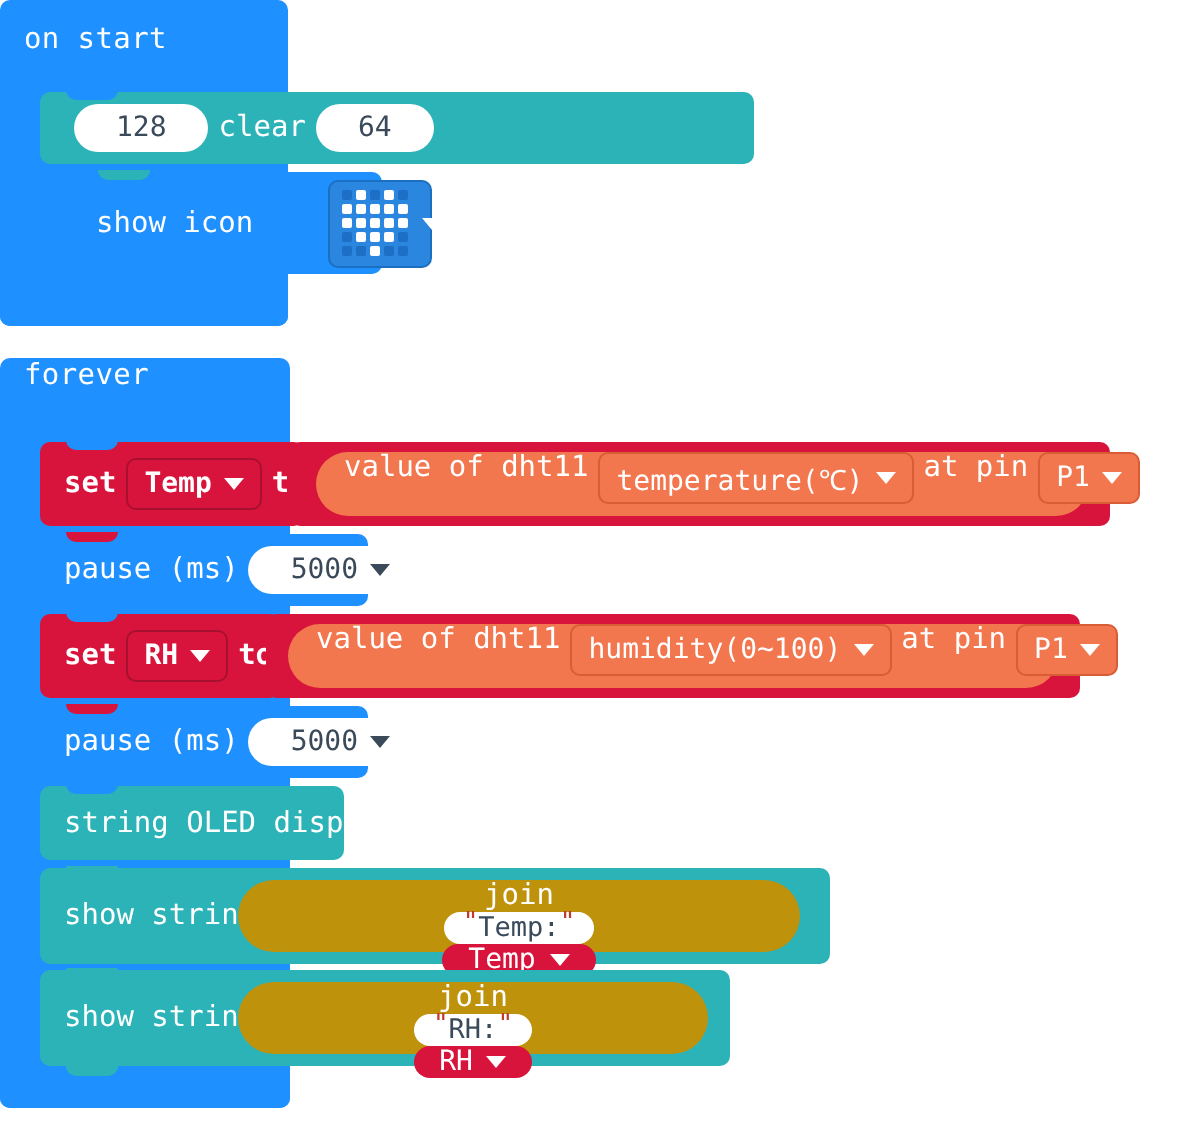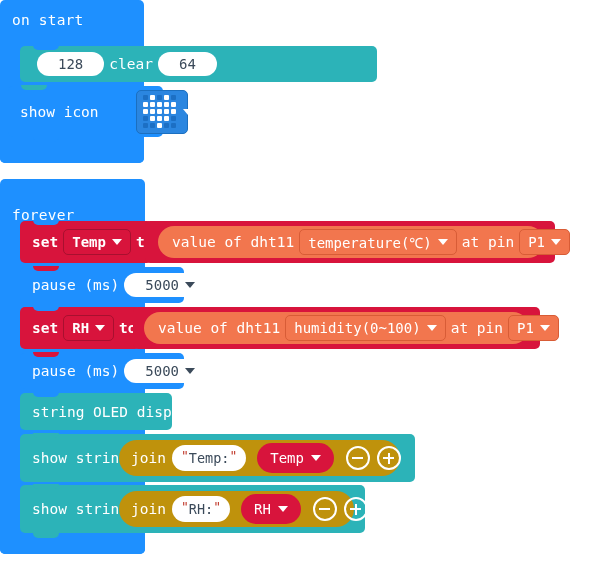--- a/index.html
+++ b/index.html
@@ -114,21 +114,21 @@
     box-sizing: border-box;
     font-family: "DejaVu Sans Mono", monospace;
   }
 
   
   .rep-orange {
     position: absolute;
     background: #F2764E;
     border-radius: 999px;
     display: flex;
-    align-items: center;
+    align-items: flex-start;
     padding: 0 14px;
     height: 32px;
     color: #fff;
     font-size: 14.5px;
     white-space: nowrap;
     box-sizing: border-box;
     font-family: "DejaVu Sans Mono", monospace;
   }
 
   
@@ -138,20 +138,21 @@
     border-radius: 999px;
     display: flex;
     align-items: center;
     padding: 0 12px;
     height: 36px;
     color: #fff;
     font-size: 14.5px;
     white-space: nowrap;
     box-sizing: border-box;
     font-family: "DejaVu Sans Mono", monospace;
+    flex-direction: column;
   }
 
   
   .str-field {
     background: #ffffff;
     color: #3b4a5a;
     border-radius: 999px;
     height: 26px;
     display: inline-flex;
     align-items: center;
@@ -246,21 +247,21 @@
 
 <div class="mouth-notch" style="left:144px; top:45px; width:0px; height:0px;"></div>
 
 <div class="stmt c-teal" style="left:20px; top:46px; width:357px; height:36px;">
   <div class="notch c-blue" style="background:#1E90FF;"></div>
   <span class="field-white">128</span>
   <span class="txt">clear</span>
   <span class="field-white">64</span>
 </div>
 
-<div class="stmt c-blue" style="left:8px; top:86px; width:155px; height:51px;gap:29px;">
+<div class="stmt c-blue" style="left:36px; top:86px; width:155px; height:51px;gap:29px;">
   <div class="notch c-teal"></div>
   <span class="txt">show icon</span>
   <span class="led-field">
     <span class="led-wrap" id="led-grid">
         <span class="led off"></span>
         <span class="led on"></span>
         <span class="led off"></span>
         <span class="led on"></span>
         <span class="led off"></span>
         <span class="led on"></span>
@@ -283,21 +284,21 @@
         <span class="led on"></span>
         <span class="led off"></span>
         <span class="led off"></span>
       </span>
     <span class="caret"></span>
   </span>
 </div>
 
 <div class="hat-body" style="left:0px; top:179px; width:145px; height:375px;"></div>
 
-<div class="hat-label" style="left:12px; top:207px;text-align:right;">forever</div>
+<div class="hat-label" style="left:12px; top:180px;text-align:right;">forever</div>
 
 <div class="stmt c-red" style="left:20px; top:221px; width:132px; height:42px;">
   <div class="notch c-blue"></div>
   <span class="txt">set</span>
   <span class="dd dd-on-red">
     <span>Temp</span>
     <span class="caret"></span>
   </span>
   <span class="txt">to</span>
 </div>

